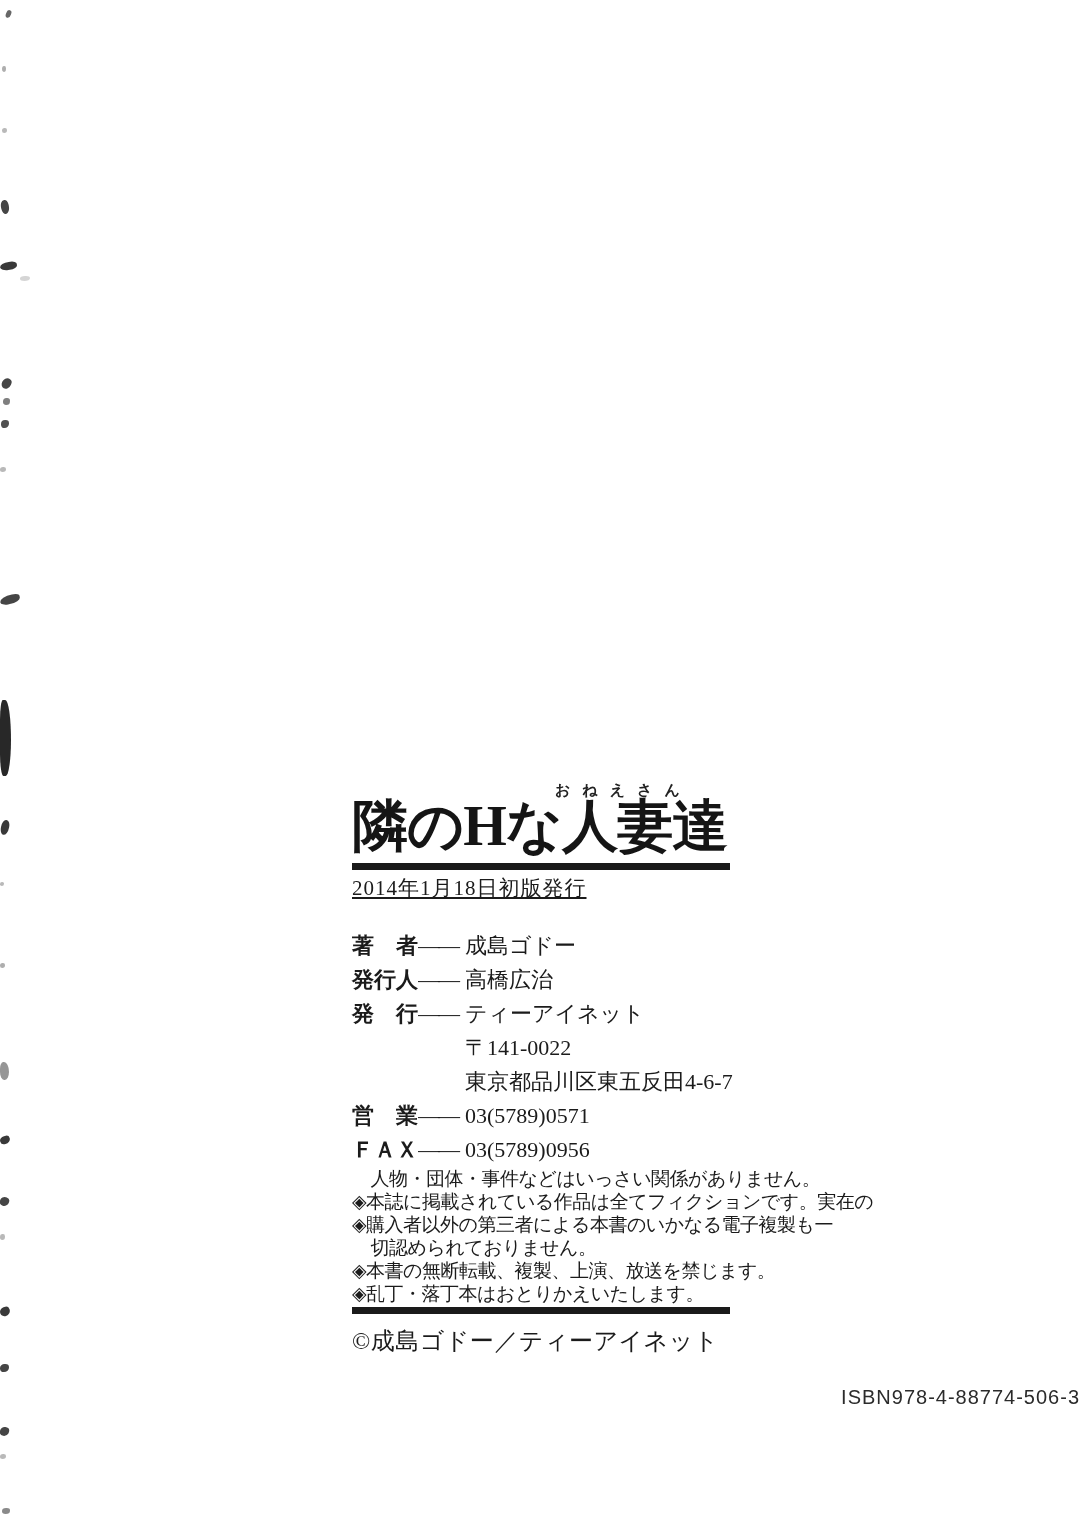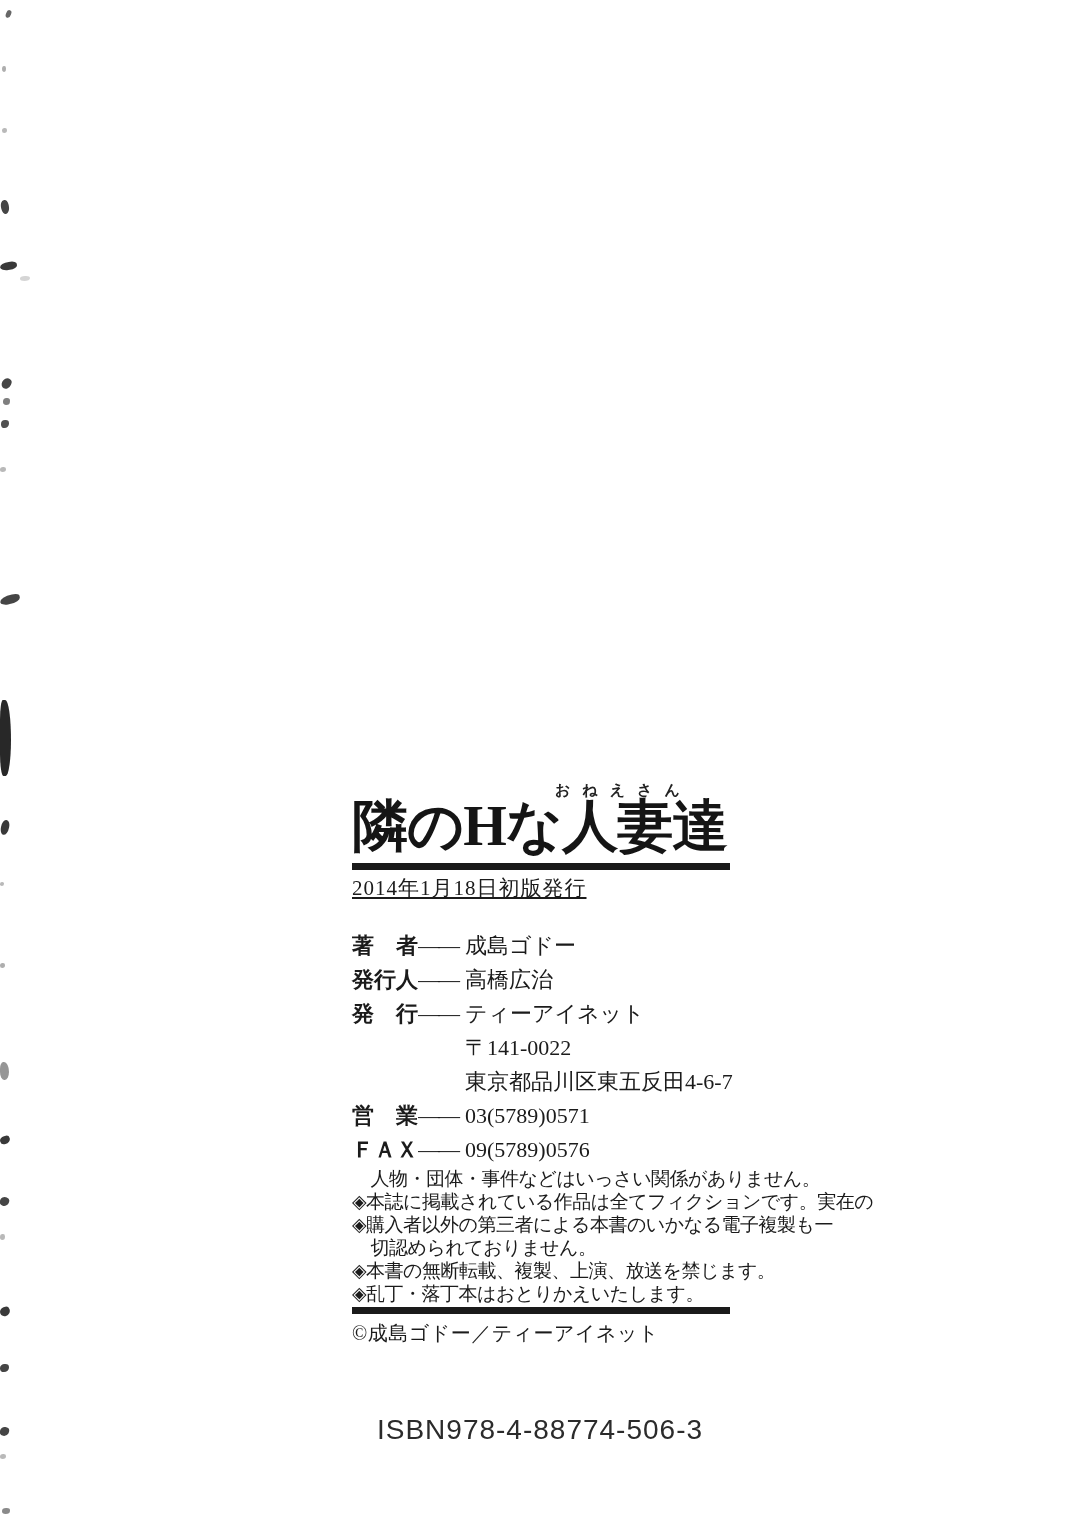--- a/index.html
+++ b/index.html
@@ -92,37 +92,36 @@
 
   .notes {
     margin-top: 0;
     font-size: 19px;
     line-height: 23px;
     letter-spacing: -0.5px;
     white-space: nowrap;
   }
 
   .copyright {
-    margin-top: 6px;
-    font-size: 20px;
+    margin-top: 14px;
+    font-size: 24px;
     letter-spacing: 0.5px;
     line-height: 26px;
   }
 
   .isbn {
     position: absolute;
     left: 0;
     top: 1386px;
     width: 1080px;
-    text-align: center;
+    text-align: right;
     font-family: "Liberation Sans", "DejaVu Sans", sans-serif;
-    font-size: 28px;
+    font-size: 20px;
     letter-spacing: 1px;
     color: #2b2b2b;
-    margin-top: 28px;
   }
 </style>
 </head>
 <body>
 
 <div class="page">
 
   <div class="artifact" style="left:6px;top:10px;width:5px;height:8px;opacity:.65;transform:rotate(20deg)"></div>
   <div class="artifact" style="left:2px;top:66px;width:4px;height:6px;opacity:.35"></div>
   <div class="artifact" style="left:2px;top:128px;width:5px;height:5px;opacity:.3"></div>
@@ -157,21 +156,21 @@
 
     <div class="info">
       <div><span class="lab">著　者</span><span class="dash">——</span><span class="val">成島ゴドー</span></div>
       <div><span class="lab">発行人</span><span class="dash">——</span><span class="val">高橋広治</span></div>
       <div><span class="lab">発　行</span><span class="dash">——</span><span class="val">ティーアイネット</span></div>
 
       <div class="addr">〒141-0022</div>
       <div class="addr">東京都品川区東五反田4-6-7</div>
 
       <div><span class="lab">営　業</span><span class="dash">——</span><span class="val">03(5789)0571</span></div>
-      <div><span class="lab">ＦＡＸ</span><span class="dash">——</span><span class="val">09(5789)0576</span></div>
+      <div><span class="lab">ＦＡＸ</span><span class="dash">——</span><span class="val">03(5789)0956</span></div>
     </div>
 
     <div class="notes">
       <div>　人物・団体・事件などはいっさい関係がありません。</div>
       <div>◈本誌に掲載されている作品は全てフィクションです。実在の</div>
       <div>◈購入者以外の第三者による本書のいかなる電子複製も一</div>
       <div>　切認められておりません。</div>
       <div>◈本書の無断転載、複製、上演、放送を禁じます。</div>
       <div>◈乱丁・落丁本はおとりかえいたします。</div>
     </div>

